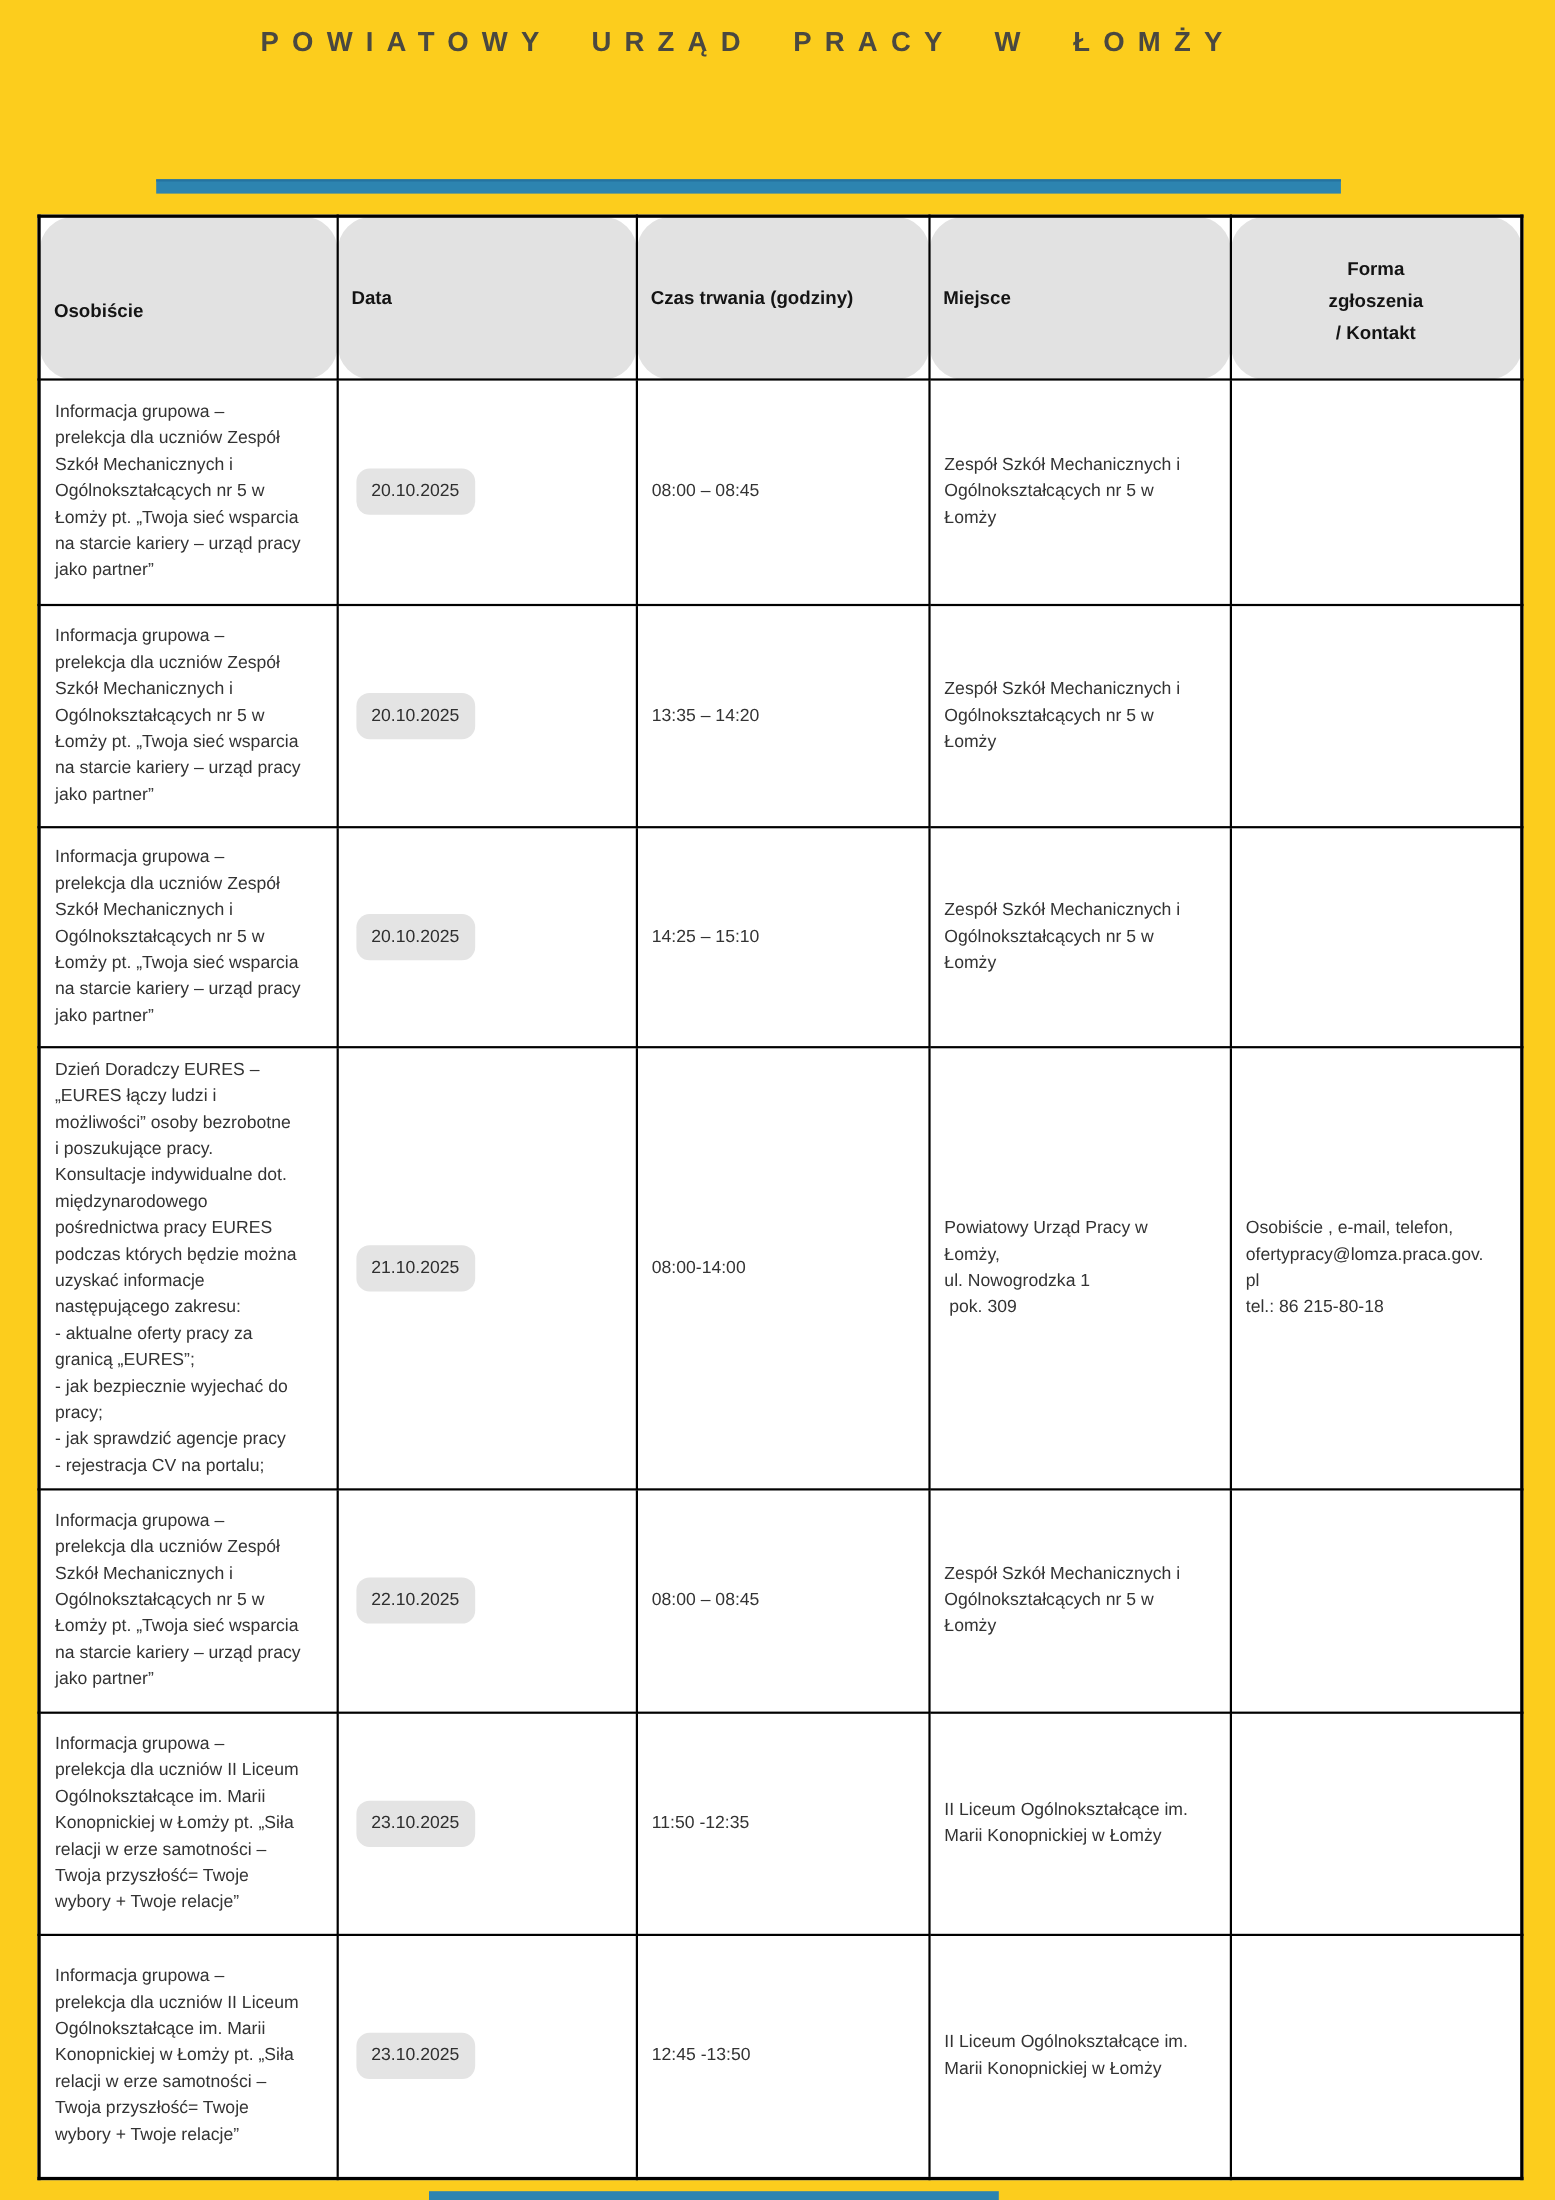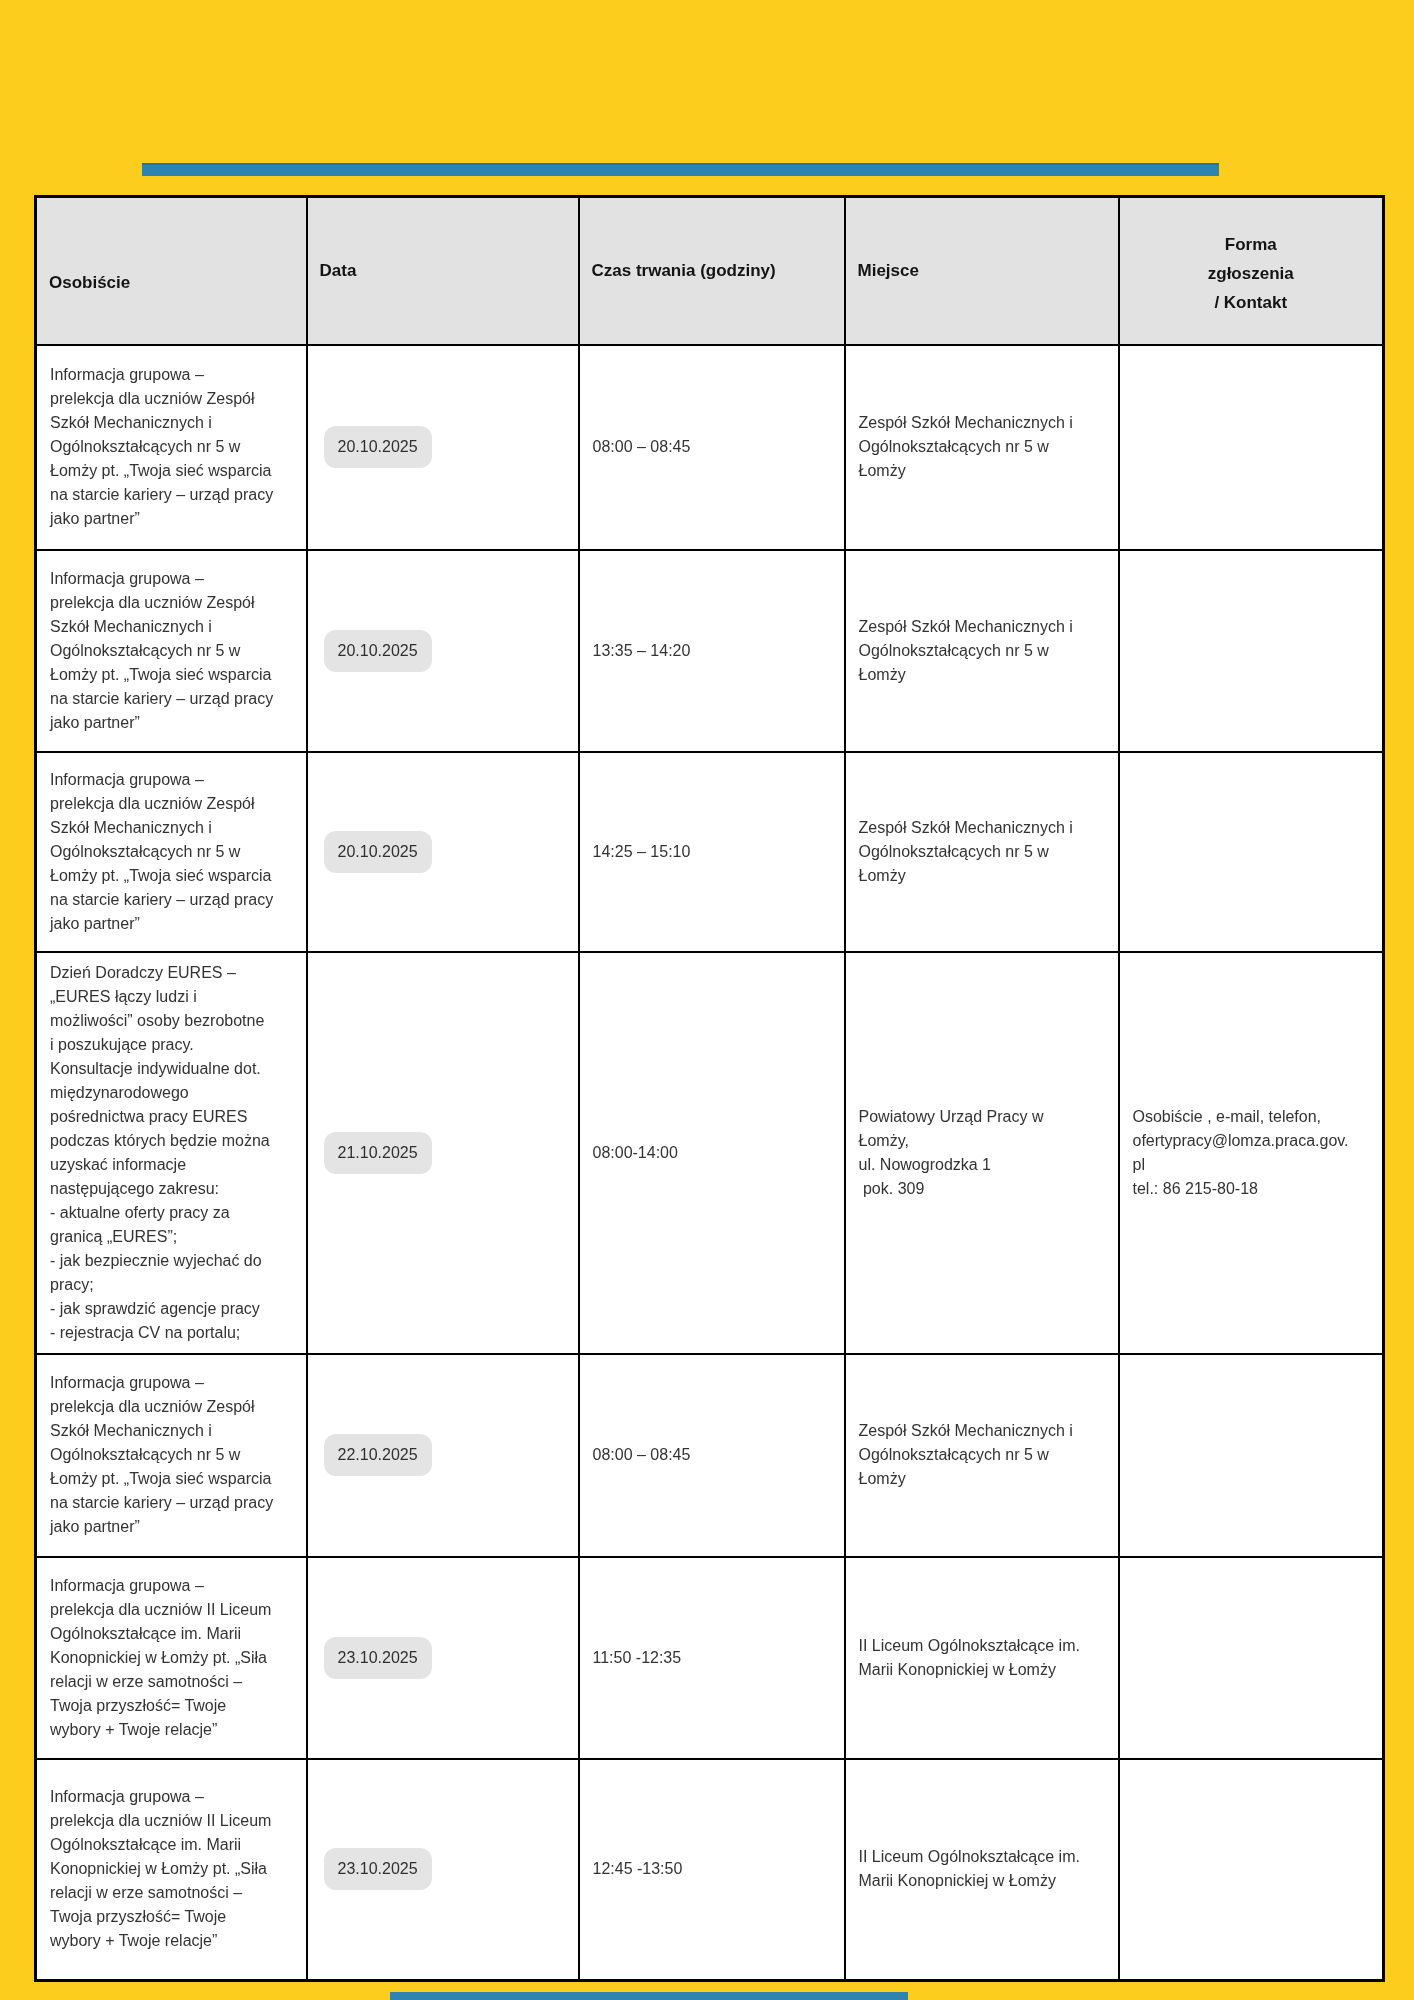--- a/index.html
+++ b/index.html
@@ -46,20 +46,21 @@
   }
   th, td { border:2px solid #000; vertical-align:middle; }
   th {
     background:#e2e2e2;
     font-size:17px;
     font-weight:bold;
     color:#141414;
     text-align:left;
     padding:0 12px;
     height:148px;
+    border-radius:31px;
   }
   th.th-dzialanie { padding-top:24px; }
   th.th-forma {
     text-align:center;
     white-space:pre-line;
     line-height:29px;
     padding-top:6px;
   }
   td {
     font-size:16px;
@@ -83,20 +84,21 @@
   tr.rh-2  { height:200px; }
   tr.rh-3  { height:395px; }
   tr.rh-4  { height:203px; }
   tr.rh-5  { height:202px; }
   tr.rh-6  { height:222px; }
 </style>
 </head>
 <body>
 
 <div class="top-header">
+  <div class="hdr-line">POWIATOWY URZĄD PRACY W ŁOMŻY</div>
 </div>
 
 <div class="accent-bar"></div>
 
 <table class="schedule">
   <colgroup>
     <col style="width:271px">
       <col style="width:272px">
       <col style="width:266px">
       <col style="width:274px">

